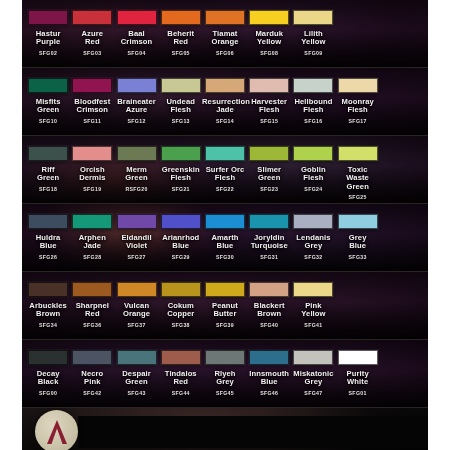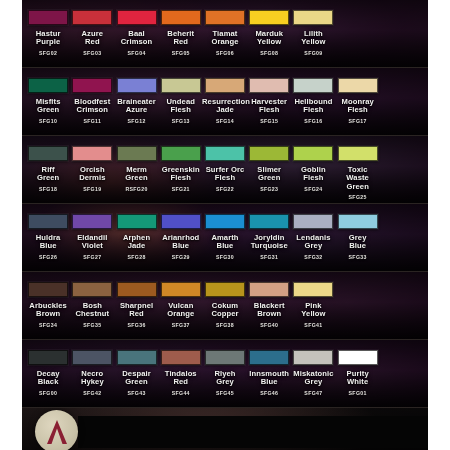--- a/index.html
+++ b/index.html
@@ -291,32 +291,32 @@
     <div class="bgimg bg4"></div>
     <div class="veil"></div>
     <div class="cells">
         <div class="cell">
           <div class="chip" style="background: rgb(62, 76, 96);"></div>
           <div class="nm">Huldra
 Blue</div>
           <div class="code">SFG26</div>
         </div>
         <div class="cell">
+          <div class="chip" style="background: rgb(20, 152, 120);"></div>
+          <div class="nm">Arphen
+Jade</div>
+          <div class="code">SFG28</div>
+        </div>
+        <div class="cell">
           <div class="chip" style="background: rgb(112, 72, 168);"></div>
           <div class="nm">Eldandil
 Violet</div>
           <div class="code">SFG27</div>
         </div>
         <div class="cell">
-          <div class="chip" style="background: rgb(20, 152, 120);"></div>
-          <div class="nm">Arphen
-Jade</div>
-          <div class="code">SFG28</div>
-        </div>
-        <div class="cell">
           <div class="chip" style="background: rgb(80, 80, 200);"></div>
           <div class="nm">Arianrhod
 Blue</div>
           <div class="code">SFG29</div>
         </div>
         <div class="cell">
           <div class="chip" style="background: rgb(27, 143, 210);"></div>
           <div class="nm">Amarth
 Blue</div>
           <div class="code">SFG30</div>
@@ -347,44 +347,44 @@
     <div class="bgimg bg5"></div>
     <div class="veil"></div>
     <div class="cells">
         <div class="cell">
           <div class="chip" style="background: rgb(74, 49, 40);"></div>
           <div class="nm">Arbuckles
 Brown</div>
           <div class="code">SFG34</div>
         </div>
         <div class="cell">
-          <div class="chip" style="background: rgb(139, 98, 64);"></div>
-          <div class="nm">Bosh
-Chestnut</div>
-          <div class="code">SFG35</div>
-        </div>
-        <div class="cell">
           <div class="chip" style="background: rgb(156, 90, 32);"></div>
           <div class="nm">Sharpnel
 Red</div>
           <div class="code">SFG36</div>
         </div>
         <div class="cell">
           <div class="chip" style="background: rgb(208, 136, 38);"></div>
           <div class="nm">Vulcan
 Orange</div>
           <div class="code">SFG37</div>
         </div>
         <div class="cell">
           <div class="chip" style="background: rgb(184, 148, 28);"></div>
           <div class="nm">Cokum
 Copper</div>
           <div class="code">SFG38</div>
         </div>
         <div class="cell">
+          <div class="chip" style="background: rgb(207, 168, 28);"></div>
+          <div class="nm">Peanut
+Butter</div>
+          <div class="code">SFG39</div>
+        </div>
+        <div class="cell">
           <div class="chip" style="background: rgb(211, 161, 132);"></div>
           <div class="nm">Blackert
 Brown</div>
           <div class="code">SFG40</div>
         </div>
         <div class="cell">
           <div class="chip" style="background: rgb(236, 216, 137);"></div>
           <div class="nm">Pink
 Yellow</div>
           <div class="code">SFG41</div>
@@ -399,21 +399,21 @@
     <div class="cells">
         <div class="cell">
           <div class="chip" style="background: rgb(43, 48, 48);"></div>
           <div class="nm">Decay
 Black</div>
           <div class="code">SFG00</div>
         </div>
         <div class="cell">
           <div class="chip" style="background: rgb(76, 84, 100);"></div>
           <div class="nm">Necro
-Hykey</div>
+Pink</div>
           <div class="code">SFG42</div>
         </div>
         <div class="cell">
           <div class="chip" style="background: rgb(73, 116, 124);"></div>
           <div class="nm">Despair
 Green</div>
           <div class="code">SFG43</div>
         </div>
         <div class="cell">
           <div class="chip" style="background: rgb(158, 92, 76);"></div>

